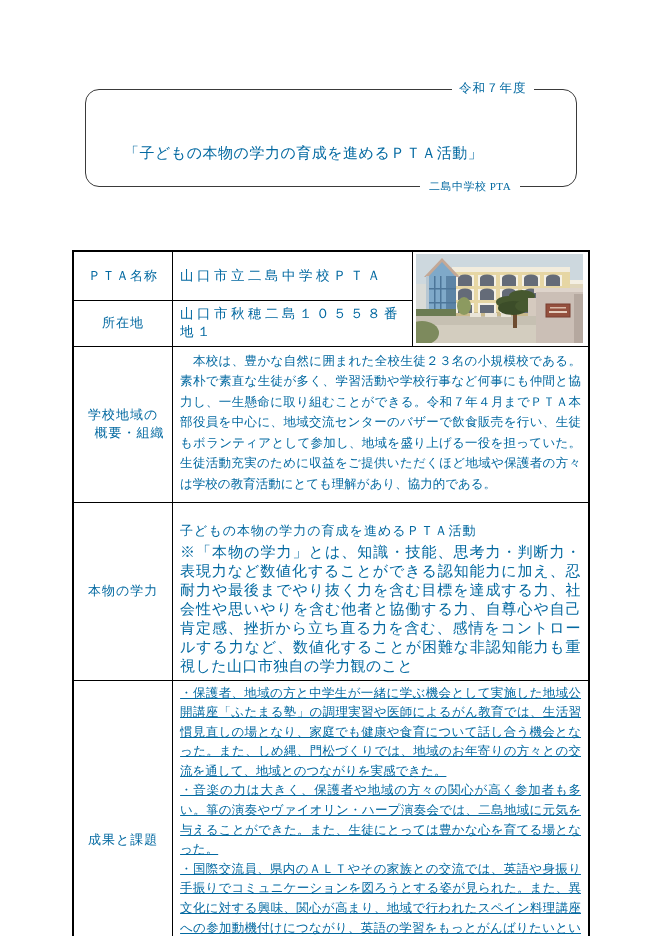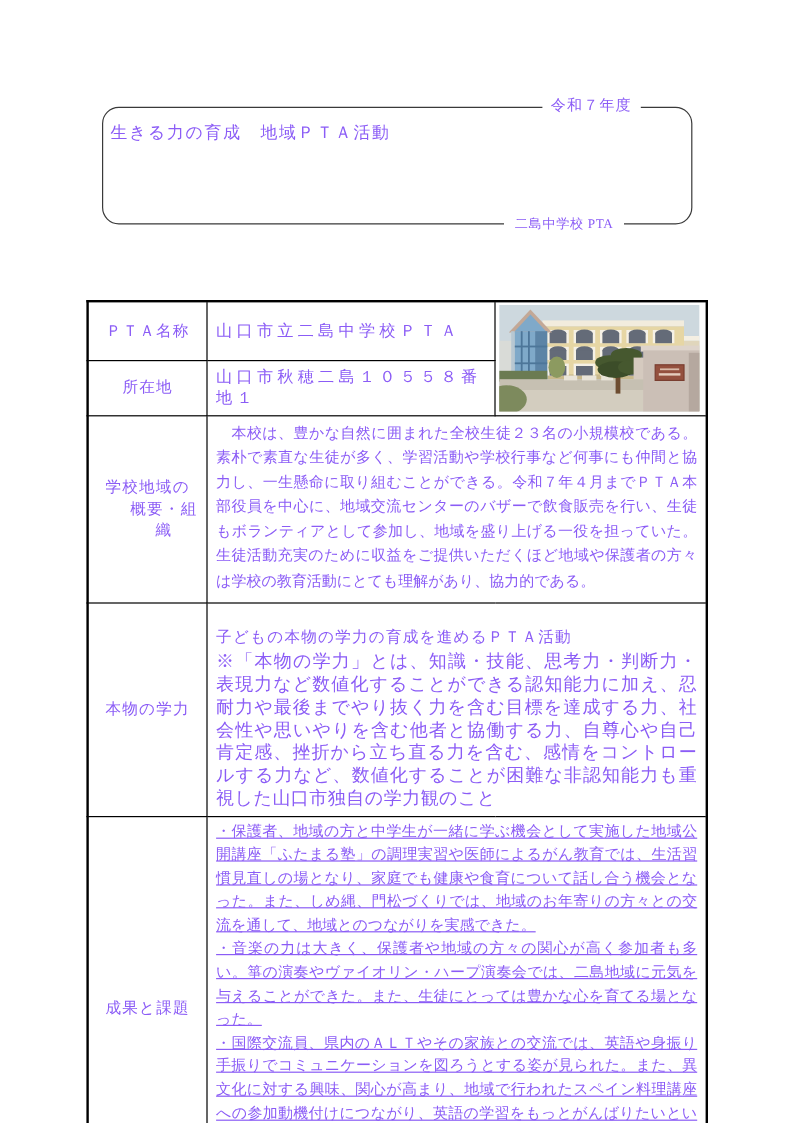--- a/index.html
+++ b/index.html
@@ -1,17 +1,17 @@
 <!DOCTYPE html>
 <html><head>
 <meta charset="utf-8">
 <style>
   html,body{margin:0;padding:0;background:#888;}
   .page{position:relative;width:662px;height:936px;background:#ffffff;margin:0 auto;
-        font-family:"Liberation Serif","DejaVu Serif",serif;color:#8b5cf6;overflow:hidden;}
+        font-family:"Liberation Serif","DejaVu Serif",serif;color:#0369a1;overflow:hidden;}
   
   .year-label{position:absolute;left:452px;top:80px;font-size:12.5px;background:#fff;
               padding:0 7px;z-index:3;letter-spacing:1px;}
   .title-box{position:absolute;left:85px;top:89px;width:490px;height:96px;
              border:1.4px solid #3a3a3a;border-radius:14px;z-index:1;}
   .title-line1{position:absolute;left:6px;top:12px;font-size:14px;letter-spacing:1.5px;}
   .title-line2{position:absolute;left:38px;top:54px;font-size:15px;letter-spacing:0.5px;}
   .org-label{position:absolute;left:420px;top:179px;font-size:11px;background:#fff;
              padding:0 9px;z-index:3;letter-spacing:0.5px;}
   
@@ -21,32 +21,32 @@
   td.lbl{width:99px;text-align:center;vertical-align:middle;font-size:13px;letter-spacing:1px;}
   td.val{font-size:13.5px;letter-spacing:3.5px;vertical-align:middle;padding:0 2px 0 7px;margin-left:28px;}
   td.photo-cell{width:175px;vertical-align:top;padding:2px 3px;}
   td.para{vertical-align:top;padding:4px 7px;font-size:12.5px;line-height:20.5px;
           text-align:justify;}
   td.para-results{vertical-align:top;padding:3px 7px;font-size:12.5px;line-height:19.6px;
           text-align:justify;text-decoration:underline;}
   .theme-title{font-size:13px;letter-spacing:1px;line-height:21px;margin-top:1px;}
   .theme-note{font-size:15px;letter-spacing:0.4px;line-height:19px;text-align:justify;
               margin-top:2px;}
-  .ov-line2{margin-left:27px;}
+  .ov-line2{margin-left:13px;}
   .photo-svg{display:block;}
 </style>
 </head>
 <body>
 
 <div class="page">
 
   <div class="year-label">令和７年度</div>
 
   <div class="title-box">
-    <div class="title-line1">生きる力の育成　地域ＰＴＡ活動</div>
+    <div class="title-line2">「子どもの本物の学力の育成を進めるＰＴＡ活動」</div>
   </div>
 
   <div class="org-label">二島中学校 PTA</div>
 
   <table class="info">
     <colgroup>
         <col style="width:99px">
         <col style="width:239px">
         <col style="width:175px">
       </colgroup>

